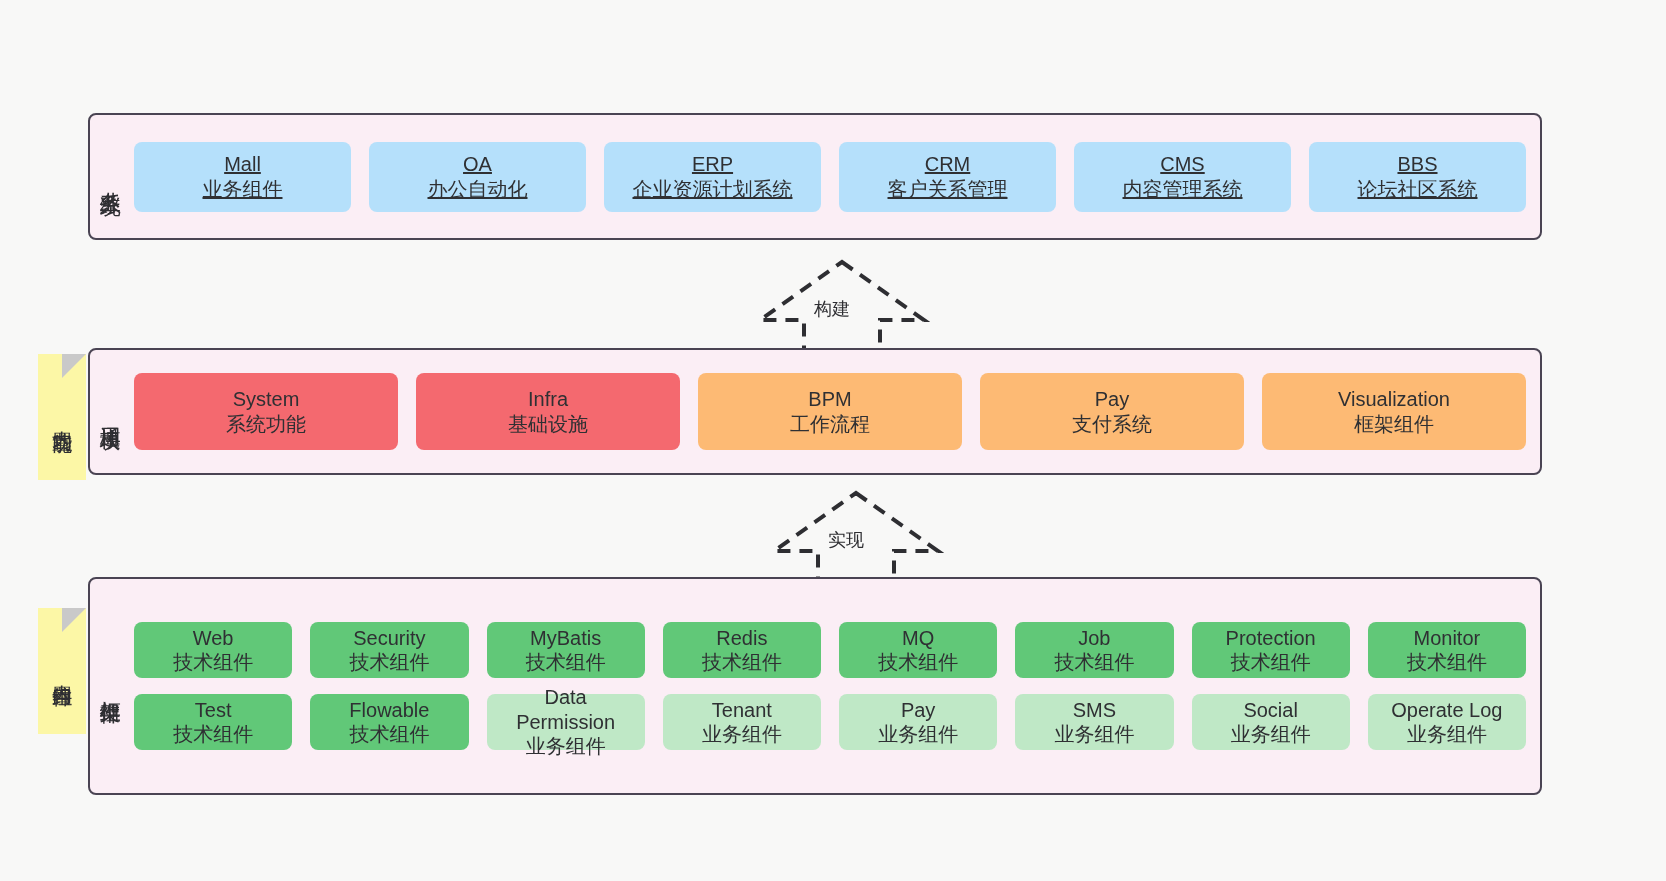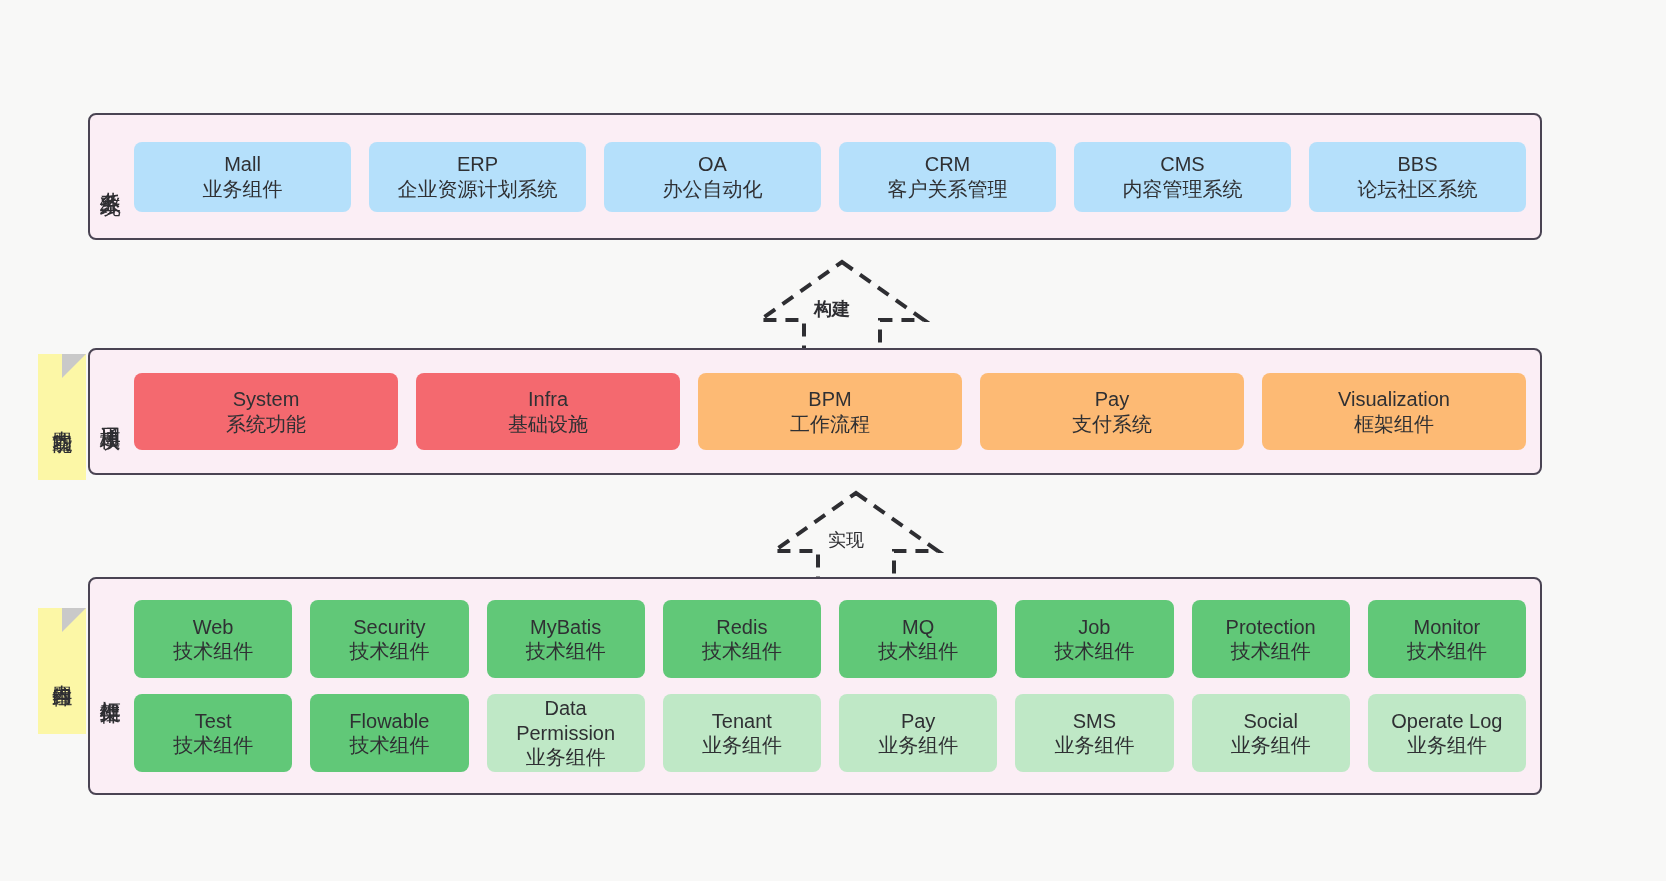--- a/index.html
+++ b/index.html
@@ -77,35 +77,35 @@
     font-size: 20px;
     line-height: 1.22;
     color: #2f3033;
     box-sizing: border-box;
     padding: 4px 6px;
     user-select: none;
   }
   .card .t1 { display: block; }
   .card .t2 { display: block; }
 
-  .blue  { background: #b5e0fb; }
+  .blue  { background: #b5e0fb; text-decoration: underline; }
   .red   { background: #f4696f; }
   .pink  { background: #fdba74; }
   .green { background: #61c878; }
   .green-light { background: #bfe8c6; }
 
   
   #layer-business  { left: 88px;  top: 113px; width: 1454px; height: 127px; }
   #layer-business .card { height: 70px; }
 
   #layer-modules   { left: 88px;  top: 348px; width: 1454px; height: 127px; }
   #layer-modules .card { height: 77px; }
 
   #layer-framework { left: 88px;  top: 577px; width: 1454px; height: 218px; }
-  #layer-framework .card { height: 78px; }
+  #layer-framework .card { height: 56px; }
 
   
   .note {
     position: absolute;
     width: 48px;
     background: #fcf7a6;
     box-sizing: border-box;
     display: flex;
     align-items: center;
     justify-content: center;
@@ -129,21 +129,21 @@
   }
   #note-modules   { left: 38px; top: 354px; height: 126px; }
   #note-framework { left: 38px; top: 608px; height: 126px; }
 
   
   .arrow-wrap {
     position: absolute;
     width: 180px;
     height: 94px;
   }
-  #arrow-build  { left: 752px; top: 258px; font-weight: bold; }
+  #arrow-build  { left: 752px; top: 258px; }
   #arrow-impl   { left: 766px; top: 489px; }
 
   .arrow-wrap svg { display: block; overflow: visible; }
 
   .arrow-label {
     position: absolute;
     font-size: 18px;
     color: #2e2e32;
     background: transparent;
     white-space: nowrap;
@@ -159,26 +159,26 @@
 
   <div class="layer" id="layer-business">
     <div class="layer-label">业务系统</div>
     <div class="layer-body">
       <div class="row">
         <div class="card blue">
           <span class="t1">Mall</span>
           <span class="t2">业务组件</span>
         </div>
         <div class="card blue">
+          <span class="t1">OA</span>
+          <span class="t2">办公自动化</span>
+        </div>
+        <div class="card blue">
           <span class="t1">ERP</span>
           <span class="t2">企业资源计划系统</span>
-        </div>
-        <div class="card blue">
-          <span class="t1">OA</span>
-          <span class="t2">办公自动化</span>
         </div>
         <div class="card blue">
           <span class="t1">CRM</span>
           <span class="t2">客户关系管理</span>
         </div>
         <div class="card blue">
           <span class="t1">CMS</span>
           <span class="t2">内容管理系统</span>
         </div>
         <div class="card blue">

